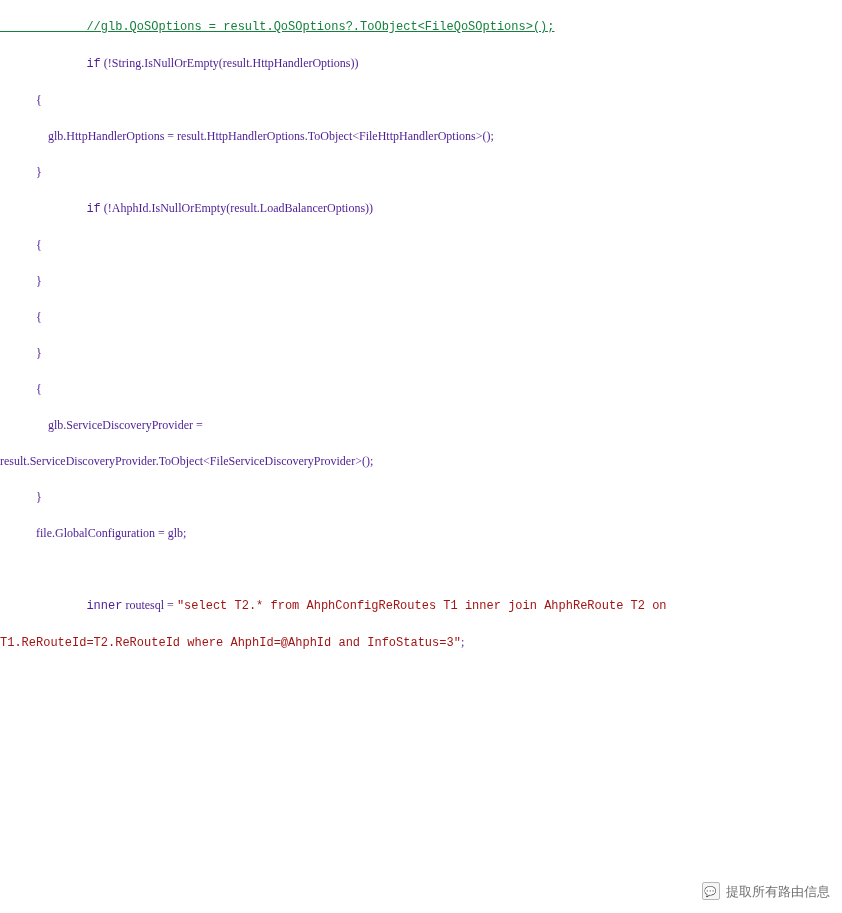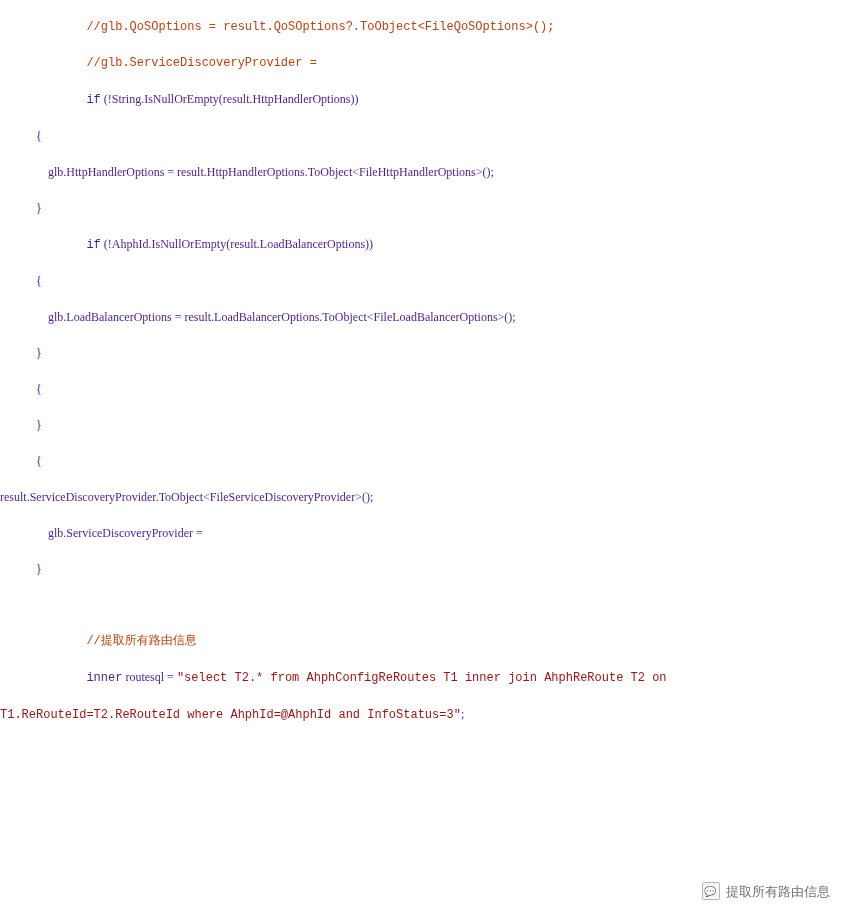--- a/index.html
+++ b/index.html
@@ -12,21 +12,21 @@
       color: #000000;
       width: 842px;
       height: 913px;
       overflow: hidden;
       position: relative;
     }
     .code-container {
       padding: 0;
       white-space: pre;
     }
-    .c-green { color: #c2410c; }
+    .c-green { color: #15803d; text-decoration: underline; }
     .c-blue { color: #4c1d95; }
     .c-string { color: #a31515; }
     .c-black { color: #4c1d95; font-family: Liberation Serif, serif; }
     .watermark {
       position: absolute;
       bottom: 12px;
       right: 12px;
       display: flex;
       align-items: center;
       gap: 6px;
@@ -47,37 +47,35 @@
       color: #888;
       background: #f5f5f5;
     }
     .line { display: block; }
   </style>
 </head>
 <body>
 
 <div class="code-container">
 <span class="line c-green">            //glb.QoSOptions = result.QoSOptions?.ToObject&lt;FileQoSOptions&gt;();</span>
-<span class="line c-green">            //glb.ServiceDiscoveryProvider = </span>
 <span class="line"><span class="c-blue">            if</span><span class="c-black"> (!String.IsNullOrEmpty(result.HttpHandlerOptions))</span></span>
 <span class="line c-black">            {</span>
 <span class="line c-black">                glb.HttpHandlerOptions = result.HttpHandlerOptions.ToObject&lt;FileHttpHandlerOptions&gt;();</span>
 <span class="line c-black">            }</span>
 <span class="line"><span class="c-blue">            if</span><span class="c-black"> (!AhphId.IsNullOrEmpty(result.LoadBalancerOptions))</span></span>
 <span class="line c-black">            {</span>
-<span class="line c-black">                glb.LoadBalancerOptions = result.LoadBalancerOptions.ToObject&lt;FileLoadBalancerOptions&gt;();</span>
 <span class="line c-black">            }</span>
 <span class="line c-black">            {</span>
 <span class="line c-black">            }</span>
 <span class="line c-black">            {</span>
+<span class="line c-black">                glb.ServiceDiscoveryProvider = </span>
 <span class="line c-black">result.ServiceDiscoveryProvider.ToObject&lt;FileServiceDiscoveryProvider&gt;();</span>
-<span class="line c-black">                glb.ServiceDiscoveryProvider = </span>
 <span class="line c-black">            }</span>
+<span class="line c-black">            file.GlobalConfiguration = glb;</span>
 <span class="line"> </span>
-<span class="line c-green">            //提取所有路由信息</span>
 <span class="line"><span>            </span><span class="c-blue">inner</span><span class="c-black"> routesql = </span><span class="c-string">"select T2.* from AhphConfigReRoutes T1 inner join AhphReRoute T2 on </span></span>
 <span class="line"><span class="c-string">T1.ReRouteId=T2.ReRouteId where AhphId=@AhphId and InfoStatus=3"</span><span class="c-black">;</span></span>
 
 
 
 
 
 
 
 

